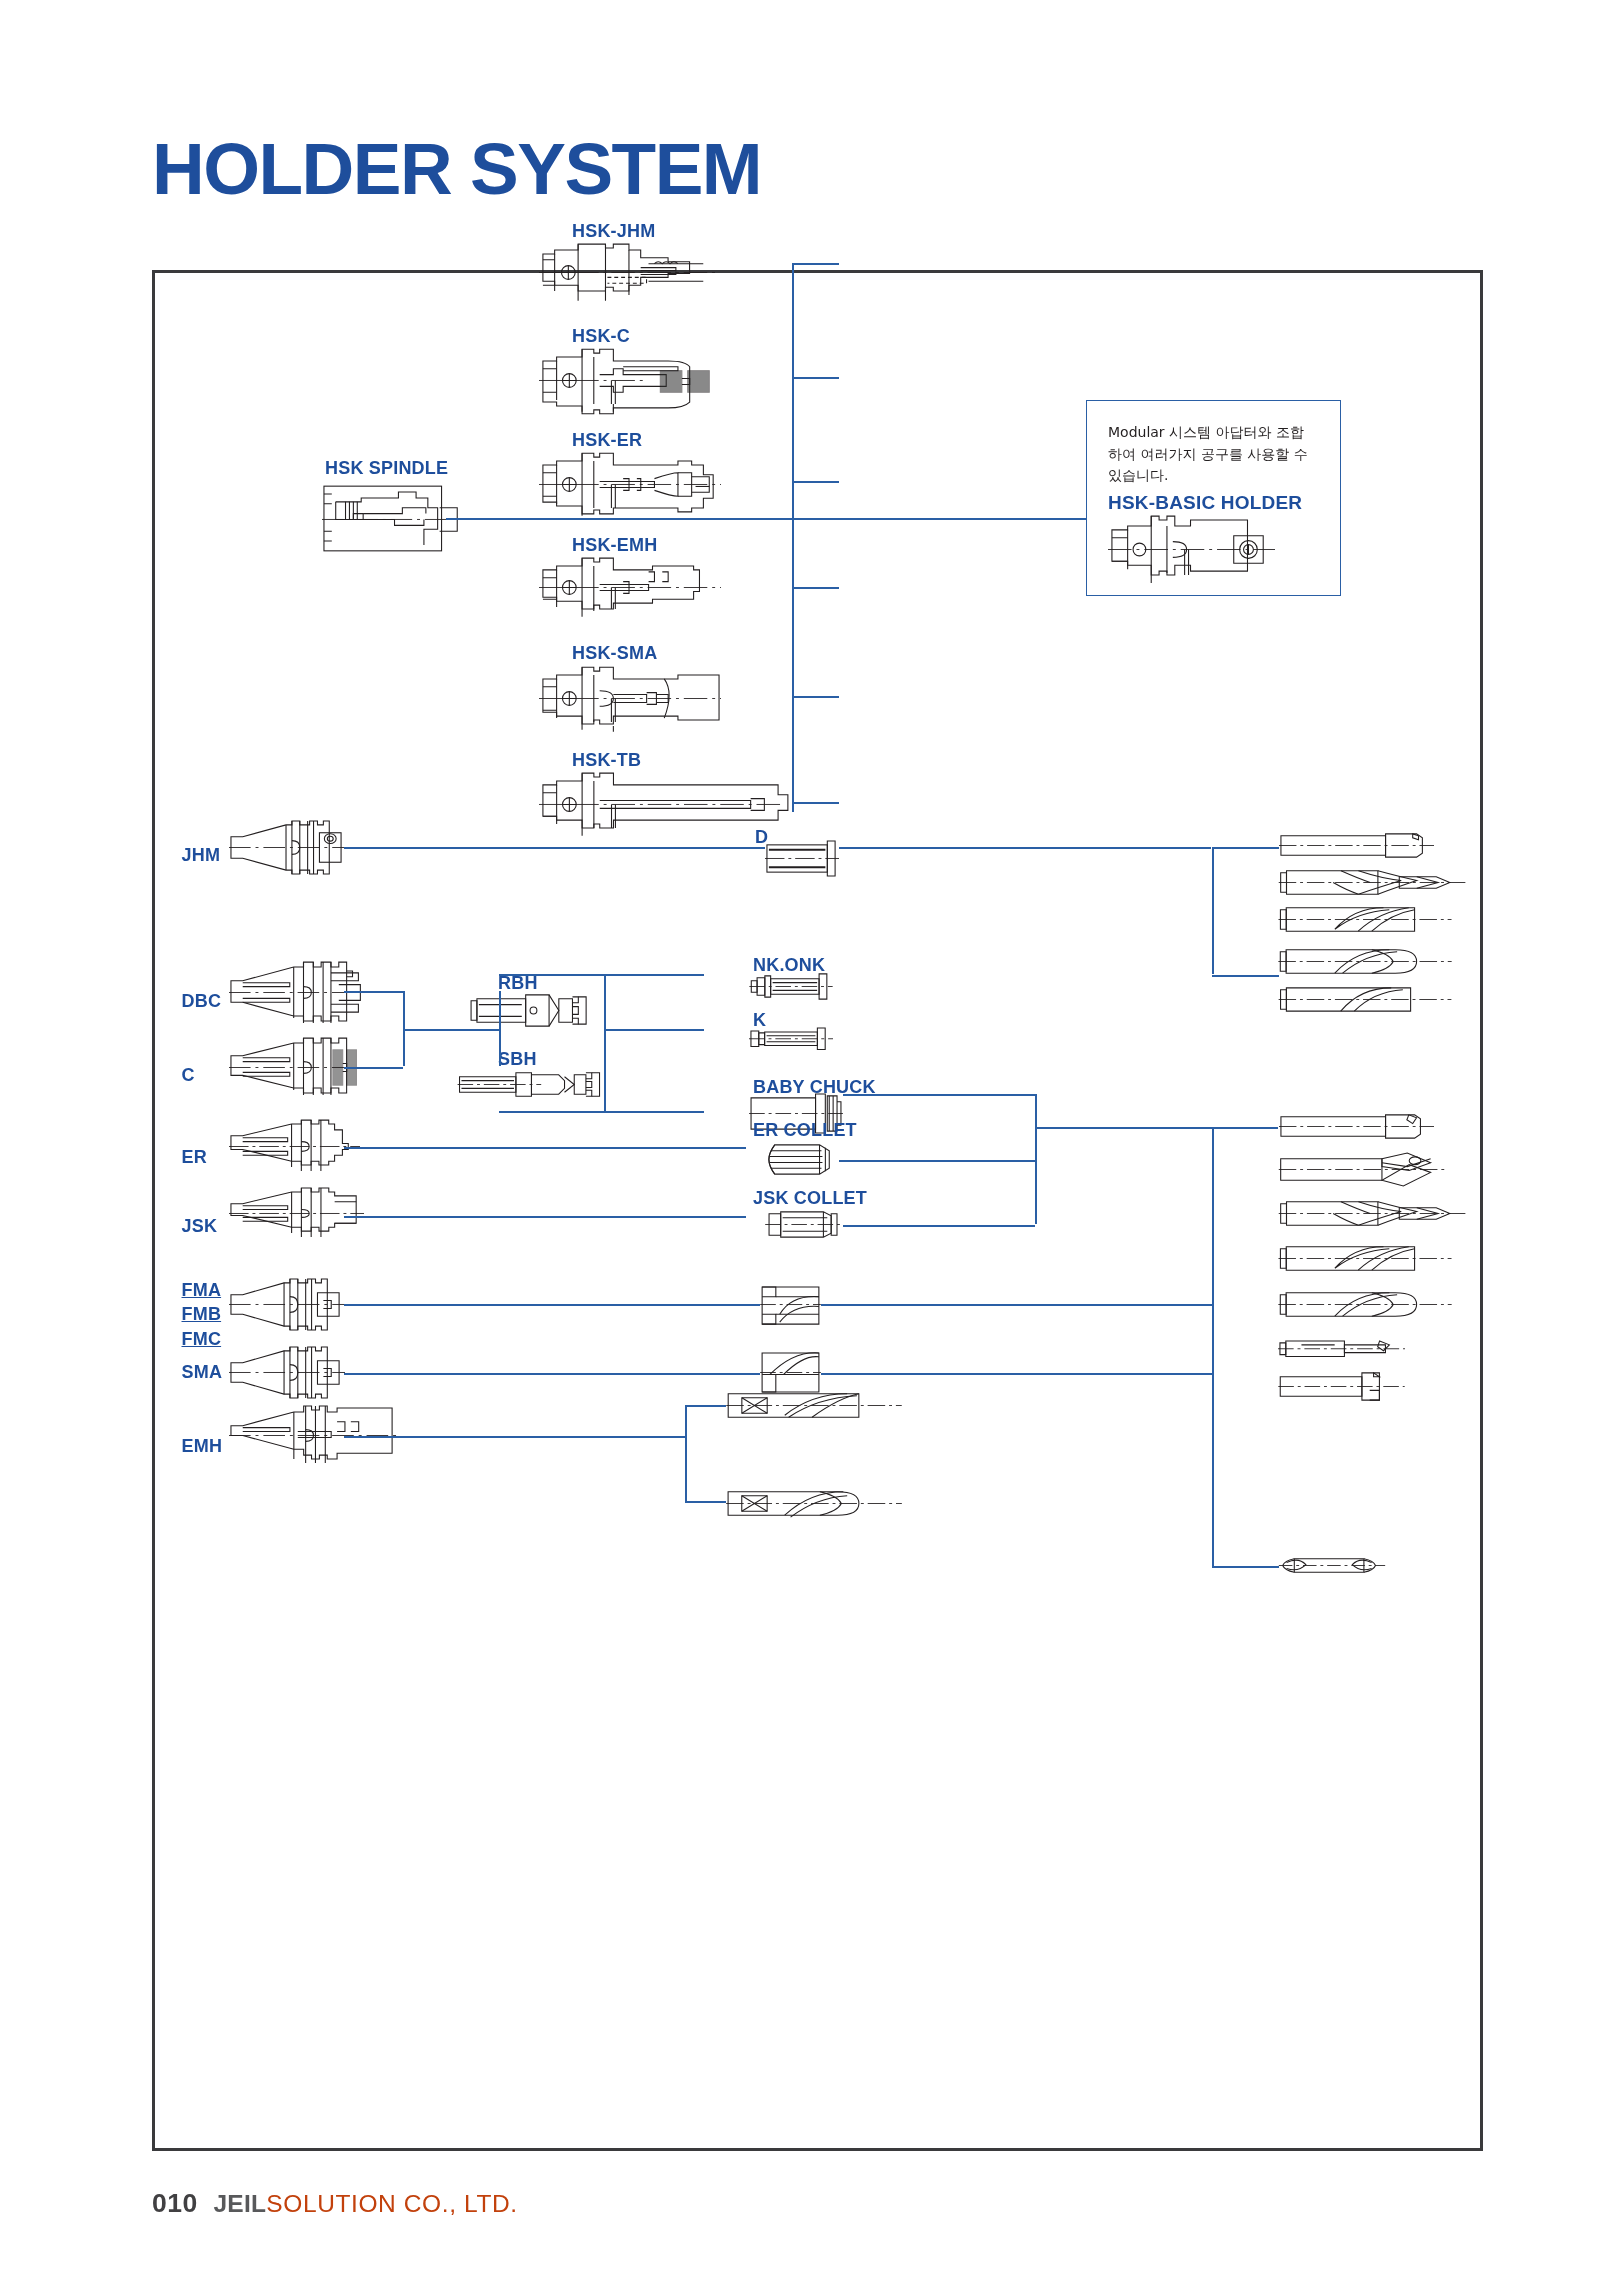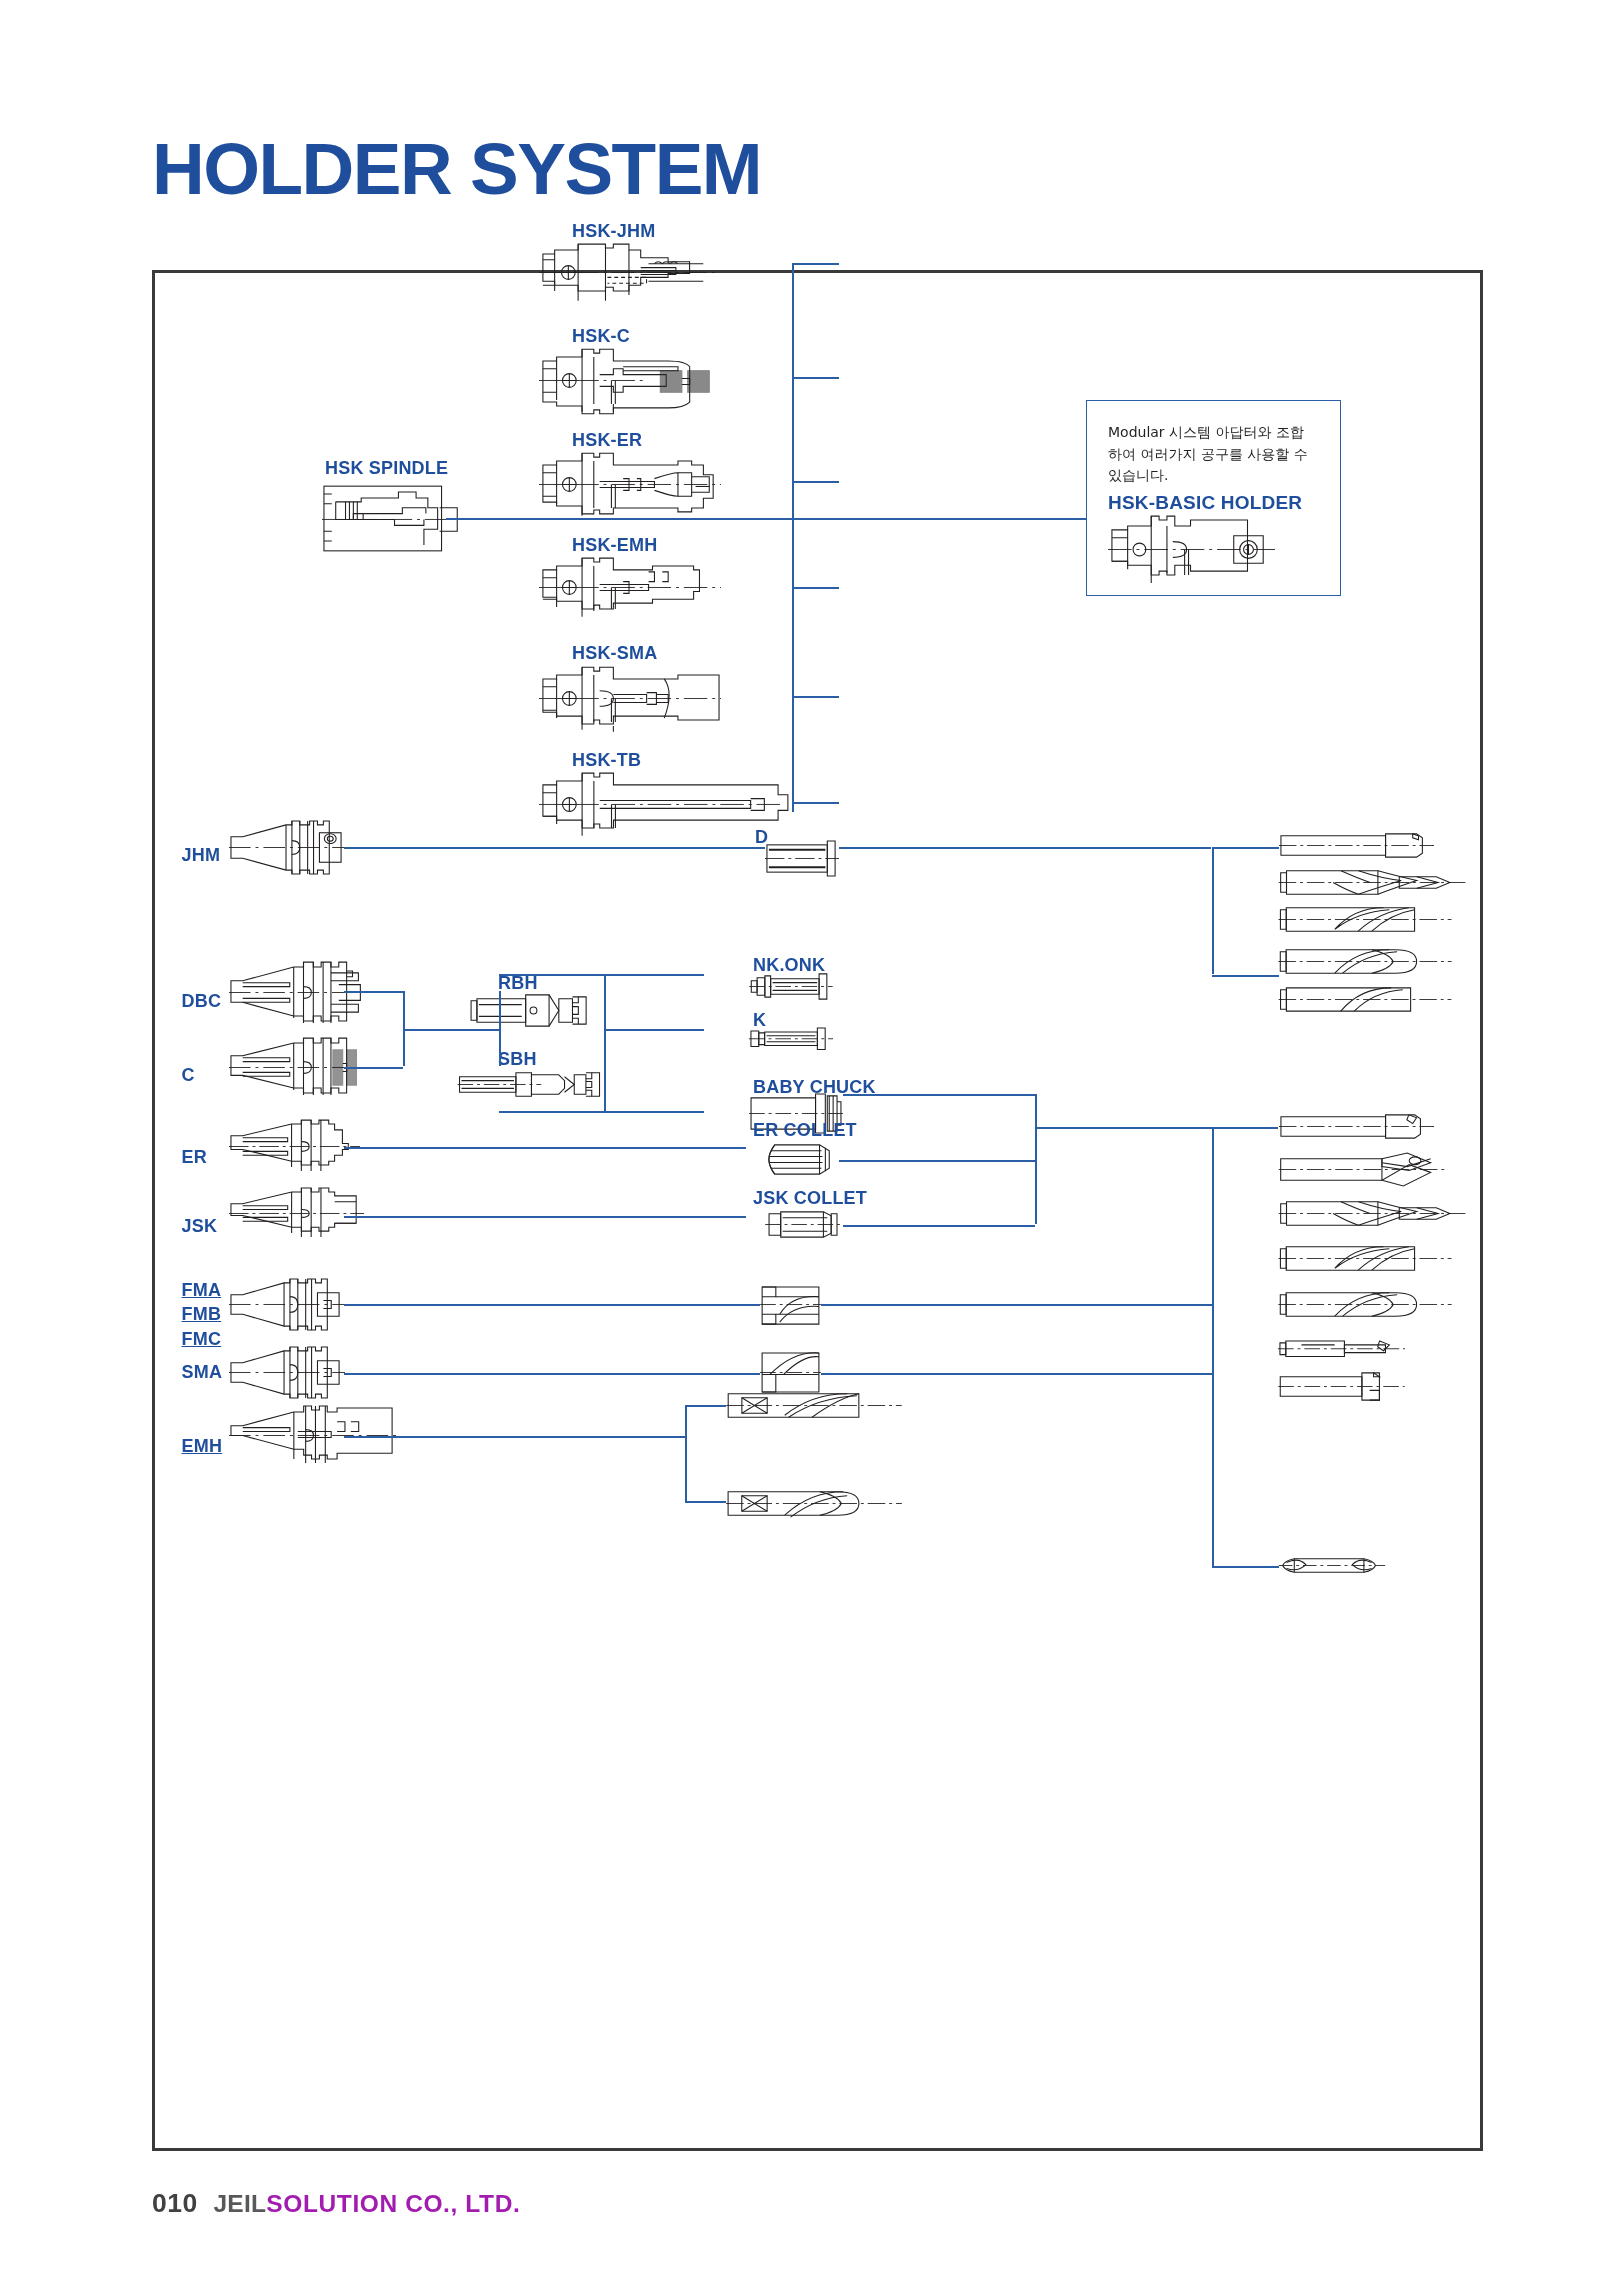--- a/index.html
+++ b/index.html
@@ -42,21 +42,21 @@
     white-space:pre-line;
   }
   
   #footer{
     position:absolute;left:152px;top:2188px;
     display:flex;align-items:baseline;gap:15.7px;
     font-size:24.5px;color:#58595b;white-space:nowrap;
   }
   #footer .pgnum{font-weight:bold;color:#414042;font-size:26.5px;letter-spacing:0.5px;}
   #footer .brand{font-weight:bold;color:#58595b;letter-spacing:0.3px;text-align:right;}
-  #footer .corp{font-weight:bold;color:#a21caf;letter-spacing:0.6px;}
+  #footer .corp{font-weight:normal;color:#c2410c;letter-spacing:0.6px;}
 </style>
 </head>
 <body>
 
 <div id="page-title">HOLDER SYSTEM</div>
 
 <div id="diagram-frame">
 
   <div class="lbl" style="left:170px;top:183px;">HSK SPINDLE</div>
   <div class="art" style="left:167px;top:211px;">
@@ -565,21 +565,21 @@
     <svg width="61" height="47" viewBox="0 0 62 48" fill="none" stroke="#231f20" stroke-width="1.1">
       <path d="M2 4 h58 v40 h-58 z"></path>
       <path d="M2 26 h14 v18 h-14"></path>
       <path d="M16 26 h44"></path>
       <path d="M10 26 q24 -24 50 -22 M24 26 q20 -20 36 -18"></path>
       <path d="M0 24 h62" stroke-dasharray="16 4 3 4" stroke-width="0.9"></path>
     </svg>
   </div>
   <div class="ln h" style="left:666px;top:1100px;width:391px;"></div>
 
-  <div class="lbl" style="left:26.5px;top:1161px;text-decoration:underline;">EMH</div>
+  <div class="lbl" style="left:26.5px;top:1161px;">EMH</div>
   <div class="art" style="left:74px;top:1129px;">
     <svg width="169" height="67" viewBox="0 0 172 68" fill="none" stroke="#231f20" stroke-width="1.1">
       <path d="M2 24 h12 l52 -14 h10 v-6 h8 v4 h8 v-4 h8 v6 h10 v-4 h56 v46 h-56 v6 h-10 v-4 h-8 v4 h-8 v-4 h-8 v-6 h-10 l-52 -14 h-12 z"></path>
       <path d="M14 26 h48 v4 h-48"></path>
       <path d="M66 10 v48 M78 4 v58 M88 4 v58 M98 4 v58"></path>
       <path d="M78 28 q8 0 8 6 q0 6 -8 6"></path>
       <path d="M110 20 h8 v10 h-8 M124 20 h8 v10 h-8"></path>
       <path d="M70 30 h34 v6 h-34"></path>
       <path d="M0 34 h172" stroke-dasharray="22 5 3 5" stroke-width="0.9"></path>
     </svg>

